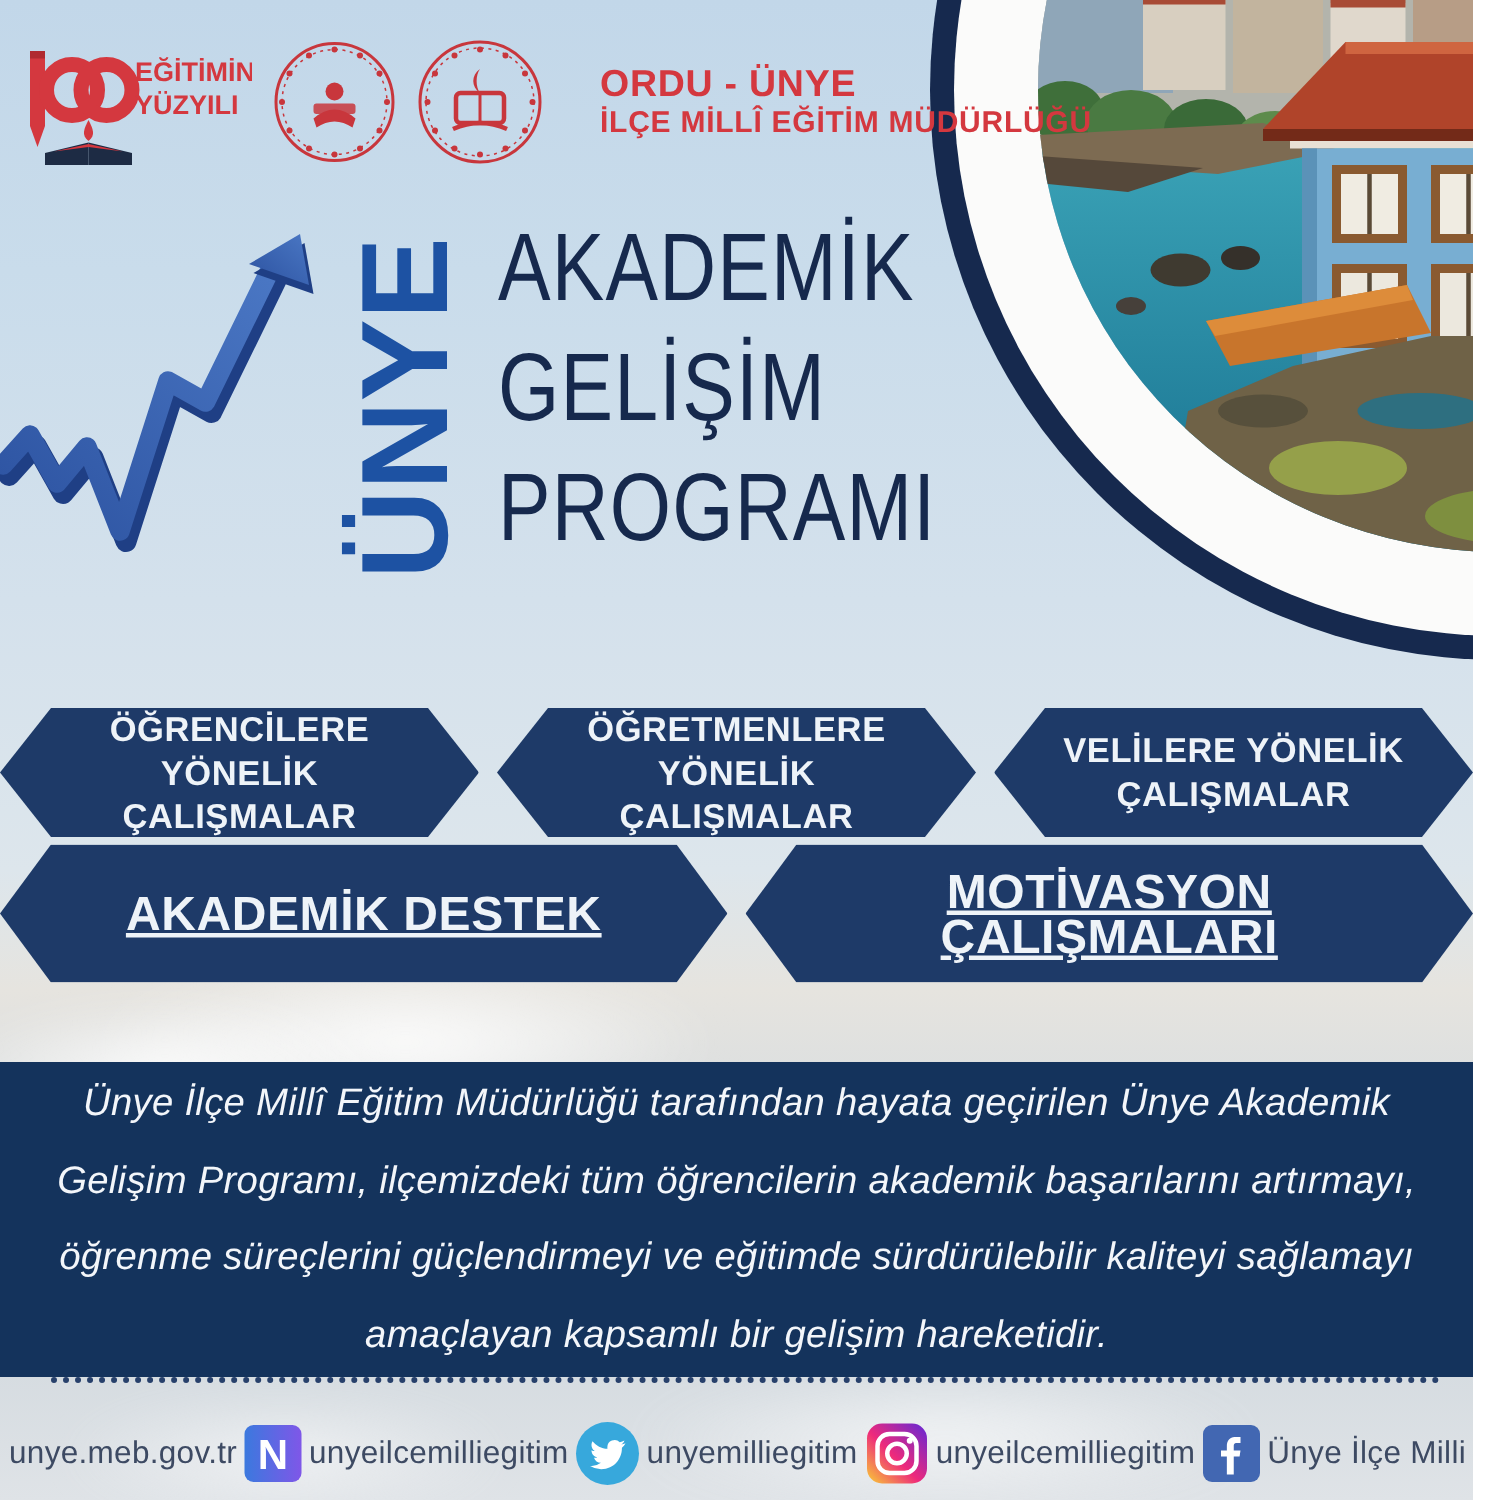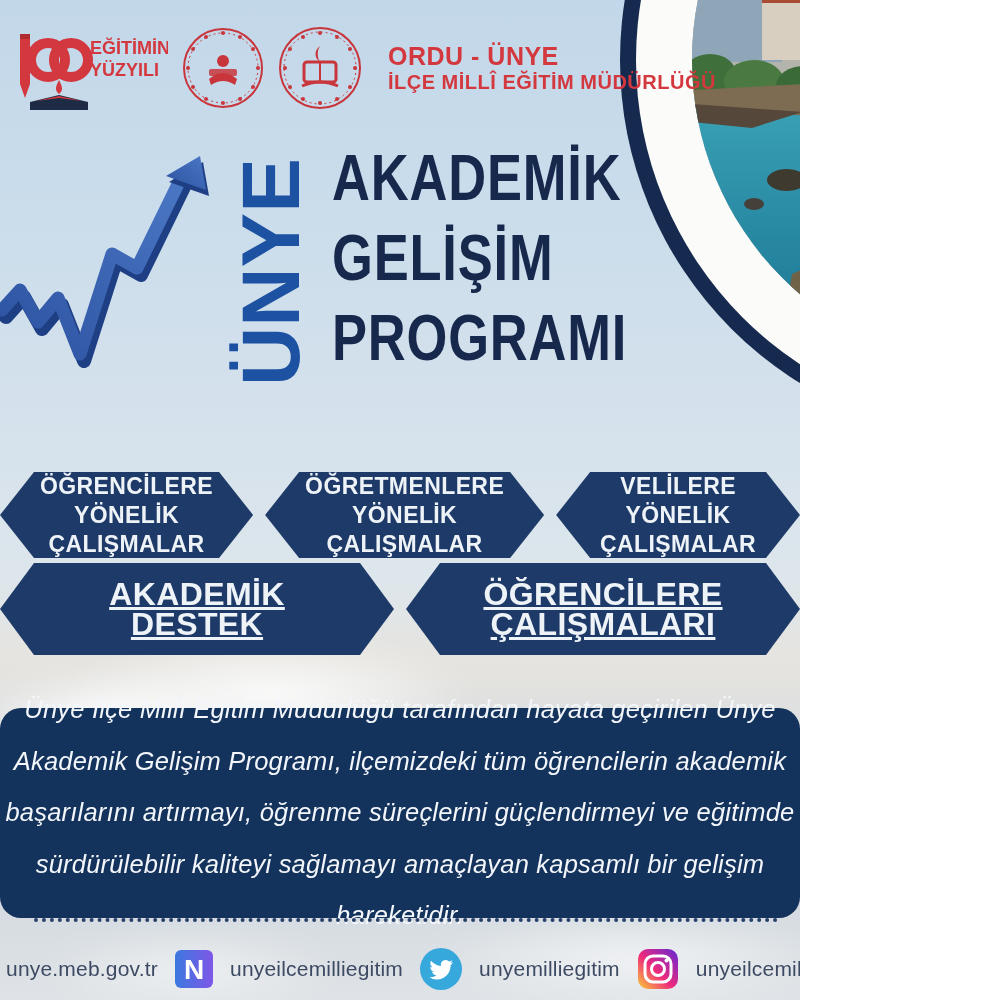--- a/index.html
+++ b/index.html
@@ -1,44 +1,44 @@
 <!DOCTYPE html>
 <html><head>
 <meta charset="utf-8">
 <style>
   html,body{margin:0;padding:0;}
   .poster{
     position:relative;
-    width:800px;height:1000px;
+    width:982px;height:1000px;
     overflow:hidden;
     font-family:"Liberation Sans", sans-serif;
     background:linear-gradient(180deg,#c2d7e9 0%,#c9dcEB 18%,#d4e1ec 40%,#dde6ec 58%,#e6e4df 66%,#d8dde0 75%,#d2d9de 88%,#dfe3e7 100%);
   }
   .cloud{position:absolute;border-radius:50%;filter:blur(14px);background:radial-gradient(closest-side,rgba(255,255,255,.95),rgba(255,255,255,0));pointer-events:none;}
   .cloud.c1{left:60px;top:640px;width:420px;height:110px;}
   .cloud.c2{left:-40px;top:670px;width:300px;height:90px;}
   .cloud.c3{left:420px;top:915px;width:420px;height:90px;opacity:.7;}
   .cloud.c4{left:40px;top:930px;width:300px;height:80px;opacity:.6;}
 
   
   .header{position:absolute;left:10px;top:18px;height:100px;display:flex;align-items:center;gap:14px;z-index:5;}
-  .org-lines{margin-left:12px;color:#d4383f;line-height:1.05;}
+  .org-lines{margin-left:24px;color:#d4383f;line-height:1.05;}
   .org-line1{font-size:25px;font-weight:700;letter-spacing:.5px;}
   .org-line2{font-size:20px;font-weight:600;letter-spacing:.5px;margin-top:3px;}
 
   
   .arrow-wrap{position:absolute;left:0;top:148px;z-index:3;}
   .unye-vertical{
     position:absolute;left:146px;top:224px;width:250px;height:96px;
     transform:rotate(-90deg);
     font-size:82px;font-weight:800;letter-spacing:0px;
     color:#1d52a3;z-index:4;text-align:center;line-height:96px;
   }
   .title-block{position:absolute;left:332px;top:138px;z-index:4;color:#16294d;}
-  .title-line{height:80px;line-height:80px;font-size:64px;font-weight:700;letter-spacing:1px;}
+  .title-line{height:80px;line-height:80px;font-size:64px;font-weight:400;letter-spacing:1px;}
   .title-line span{display:inline-block;transform:scaleX(.82);transform-origin:left center;white-space:nowrap;}
 
   
   .corner-navy{position:absolute;left:620px;top:-320px;width:760px;height:760px;border-radius:50%;background:#16294e;z-index:2;}
   .corner-white{position:absolute;left:636px;top:-304px;width:728px;height:728px;border-radius:50%;background:#fbfbfa;z-index:2;}
   .corner-photo{position:absolute;left:692px;top:-248px;width:616px;height:616px;border-radius:50%;overflow:hidden;z-index:2;}
 
   
   .banner-row{position:absolute;left:0;right:0;display:flex;gap:12px;z-index:5;}
   .banner-row.r1{top:472px;height:86px;}
@@ -49,31 +49,31 @@
     display:flex;flex-direction:column;align-items:center;justify-content:center;
     text-align:center;padding:0 40px;box-sizing:border-box;
   }
   .banner-row.r1 .banner{font-size:23px;font-weight:600;line-height:29px;letter-spacing:.4px;}
   .banner-row.r2 .banner{font-size:32px;font-weight:700;line-height:30px;letter-spacing:.4px;text-decoration:underline;}
   .banner span:empty{display:none;}
 
   
   .desc-box{
     position:absolute;left:0;right:0;top:708px;height:210px;
-    background:#14335c;z-index:5;display:flex;align-items:center;justify-content:center;border-radius:21px;
+    background:#14335c;z-index:5;display:flex;align-items:center;justify-content:center;
   }
   .desc-text{
     width:940px;margin:0;color:#f3f6fa;font-size:25.5px;font-style:italic;
     line-height:2.02;text-align:center;font-weight:400;letter-spacing:.2px;
   }
 
   
   .footer{position:absolute;left:0;right:0;bottom:0;height:62px;z-index:6;}
   .footer-dots{position:absolute;left:34px;right:22px;top:-20px;border-top:4px dotted #27406b;}
-  .footer-row{position:absolute;left:6px;right:4px;top:4px;bottom:4px;display:flex;align-items:center;gap:16px;color:#3d4a63;font-size:21px;font-weight:500;white-space:nowrap;}
+  .footer-row{position:absolute;left:6px;right:4px;top:4px;bottom:4px;display:flex;align-items:center;gap:4px;color:#3d4a63;font-size:21px;font-weight:500;white-space:nowrap;}
   .footer-row .handle{letter-spacing:.2px;}
   .sicon{flex:0 0 auto;display:block;}
 
   .seal{display:block;}
 </style>
 </head>
 <body>
 
 <div class="poster">
 
@@ -279,21 +279,21 @@
       <span>ÇALIŞMALAR</span>
     </div>
   </div>
 
   <div class="banner-row r2">
     <div class="banner">
       <span>AKADEMİK DESTEK</span>
 
     </div>
     <div class="banner">
-      <span>ÖĞRENCİLERE</span>
+      <span>MOTİVASYON</span>
       <span>ÇALIŞMALARI</span>
     </div>
   </div>
 
   <div class="desc-box">
     <p class="desc-text">Ünye İlçe Millî Eğitim Müdürlüğü tarafından hayata geçirilen Ünye Akademik Gelişim Programı, ilçemizdeki tüm öğrencilerin akademik başarılarını artırmayı, öğrenme süreçlerini güçlendirmeyi ve eğitimde sürdürülebilir kaliteyi sağlamayı amaçlayan kapsamlı bir gelişim hareketidir.</p>
   </div>
 
   <div class="footer">
     <div class="footer-dots"></div>

